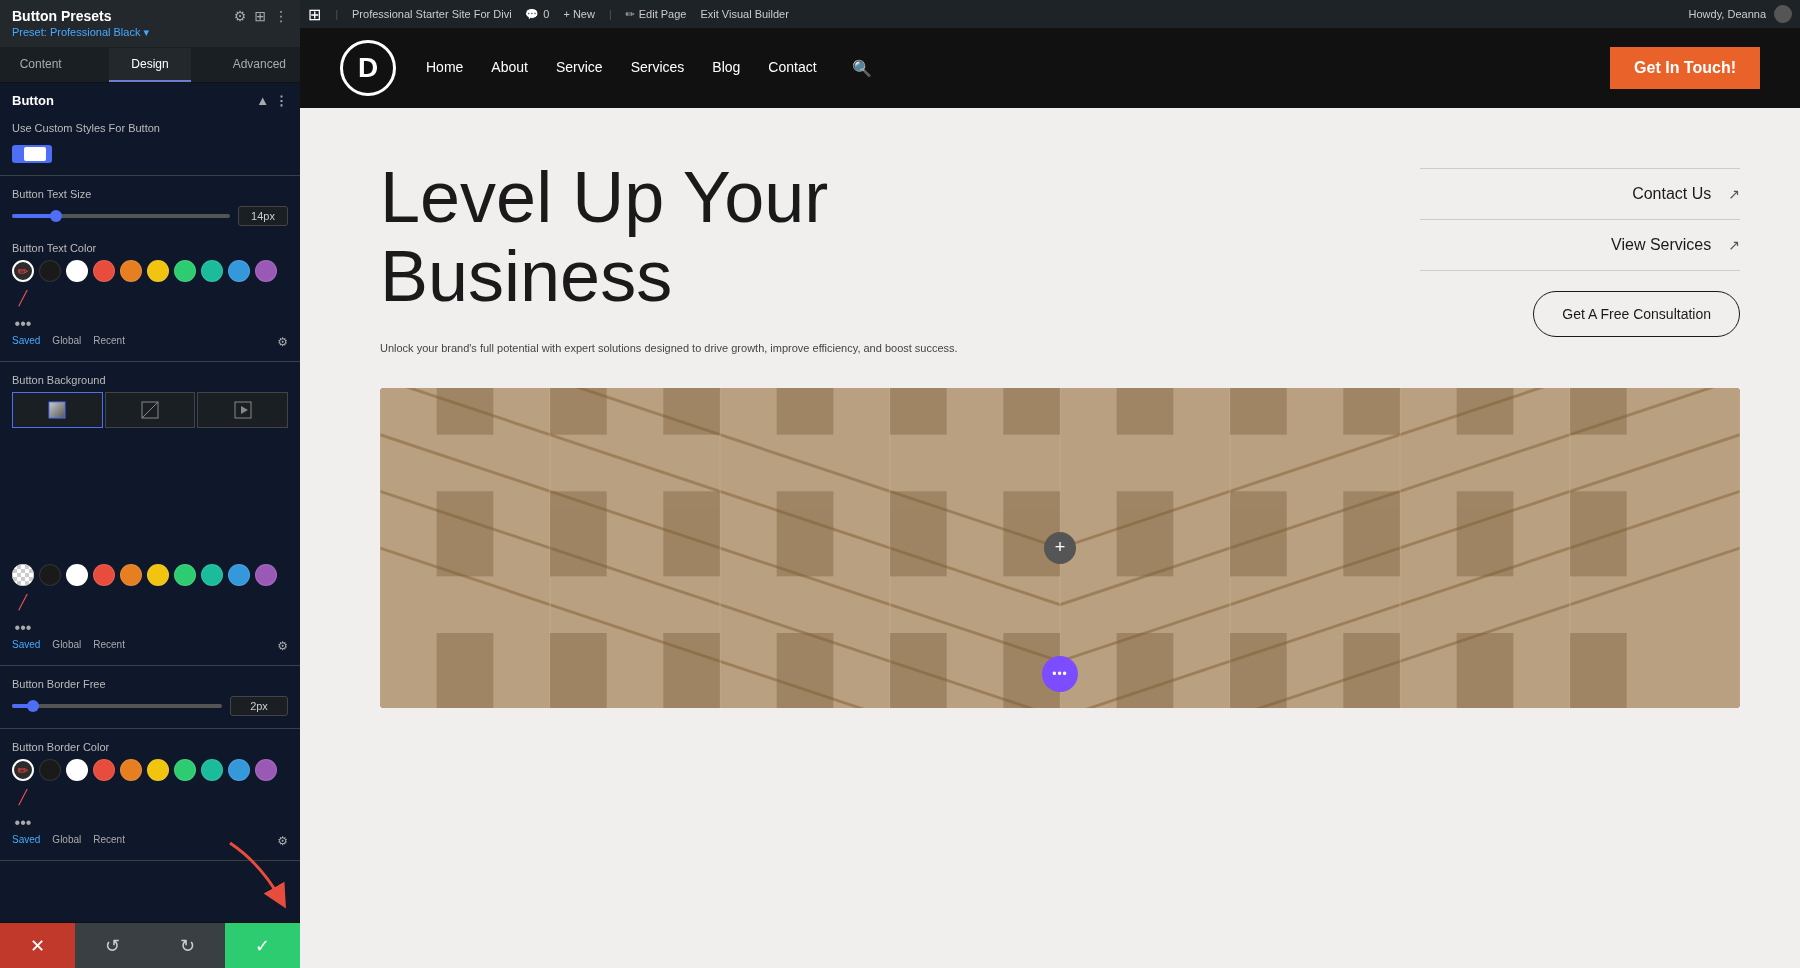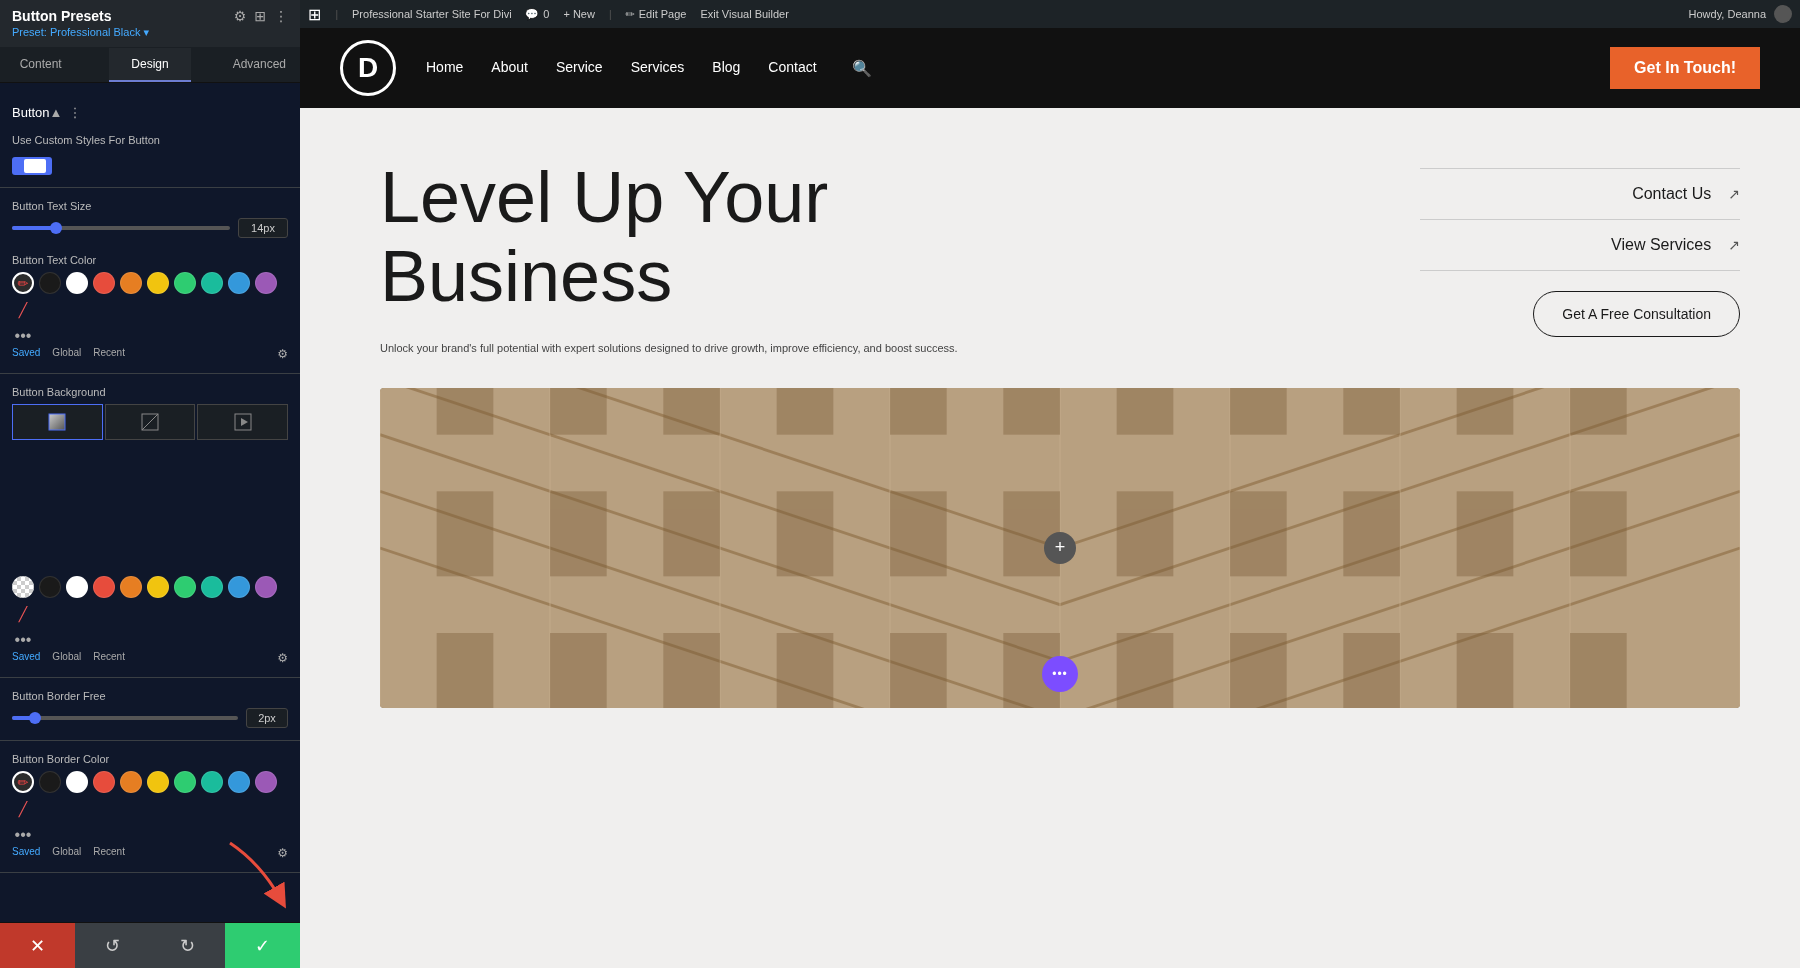--- a/index.html
+++ b/index.html
@@ -55,25 +55,24 @@
       flex: 1; text-align: center; padding: 9px 4px; font-size: 12px;
       color: #aaa; cursor: pointer; border-bottom: 2px solid transparent;
     }
     .panel-tab.active {
       color: #fff; border-bottom: 2px solid #6d7dd1;
       background: #23282d;
     }
 
     
     .section-header {
-      display: flex; align-items: center; 
+      display: flex; align-items: center; justify-content: space-between;
       padding: 10px 12px 6px;
-      color: #fff; font-size: 13px; font-weight: 400;
+      color: #fff; font-size: 13px; font-weight: 700;
       flex-shrink: 0;
-      margin-top: 12px;
     }
     .section-header-icons { display: flex; gap: 6px; color: #aaa; font-size: 13px; cursor: pointer; }
 
     
     .panel-scroll {
       flex: 1;
       overflow-y: auto;
       overflow-x: hidden;
       padding-bottom: 50px;
     }
@@ -492,21 +491,21 @@
 
     <hr class="field-divider">
 
     <div class="panel-field">
       <span class="panel-field-label">Button Border Free</span>
       <div class="slider-row">
         <div class="slider-track">
           <div class="slider-fill" style="width:10%;"></div>
           <div class="slider-thumb slider-thumb-blue" style="left:calc(10% - 6px);"></div>
         </div>
-        <input class="slider-value" value="2px" type="text" style="background: rgb(26, 31, 36); color: rgb(204, 204, 204); border: 1px solid rgb(68, 68, 68); border-radius: 3px; font-size: 11px; text-align: center; padding: 3px 4px; width: 42px;">
+        <input class="slider-value" value="2px" type="text" style="background: rgb(26, 31, 36); color: rgb(204, 204, 204); border: 1px solid rgb(68, 68, 68); border-radius: 3px; font-size: 11px; text-align: center; padding: 3px 4px; width: 58px;">
       </div>
     </div>
 
     <hr class="field-divider">
 
     <div class="panel-field arrow-container">
       <span class="panel-field-label">Button Border Color</span>
       <div class="color-swatches">
         <div class="swatch active-swatch" style="background:#2c2c2c; display:flex;align-items:center;justify-content:center;">
           <span style="color:#e44;font-size:13px;">✏</span>

